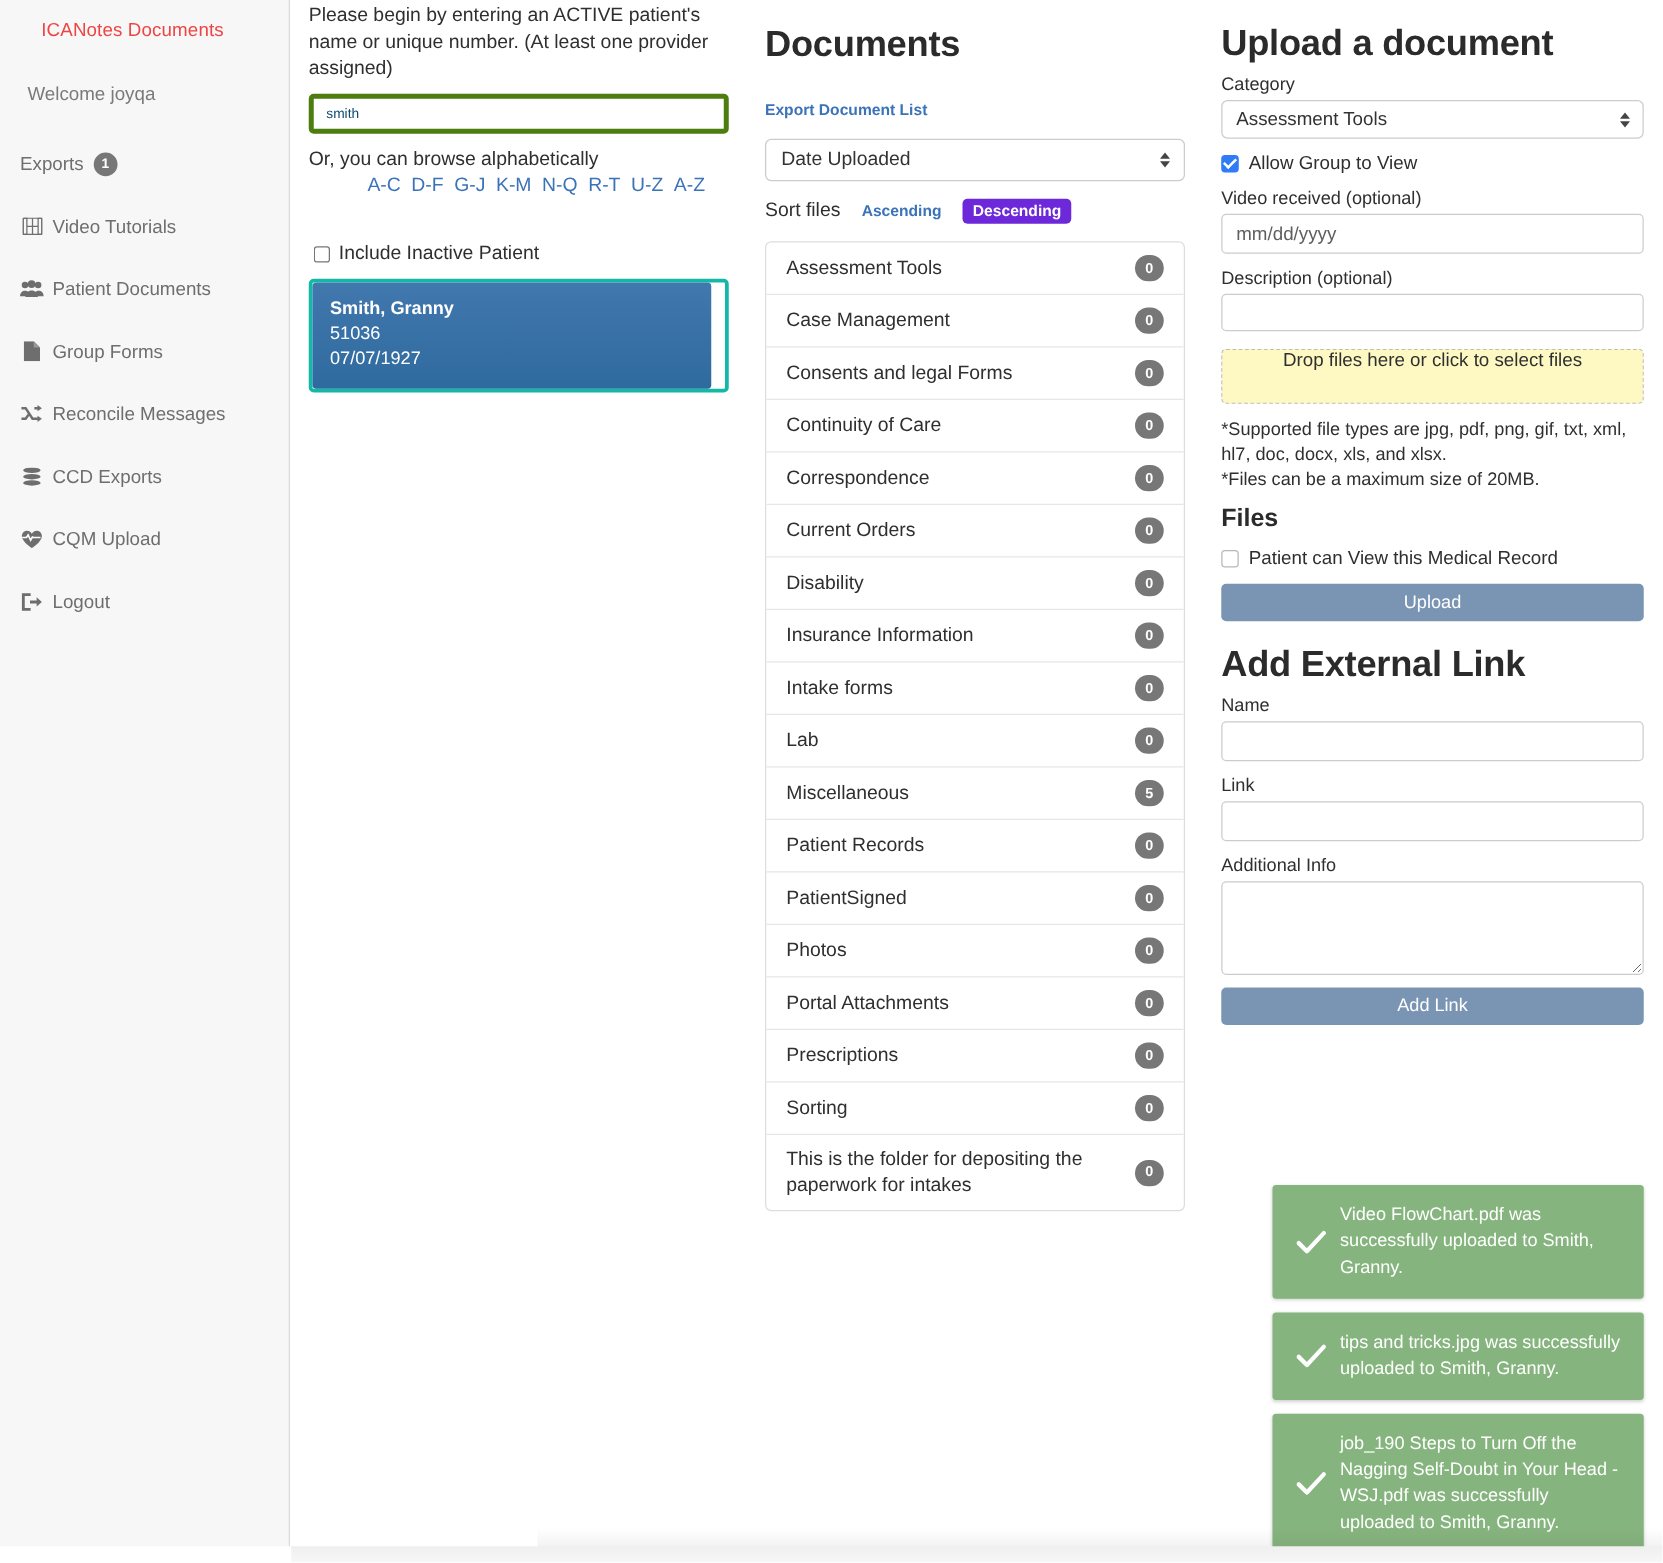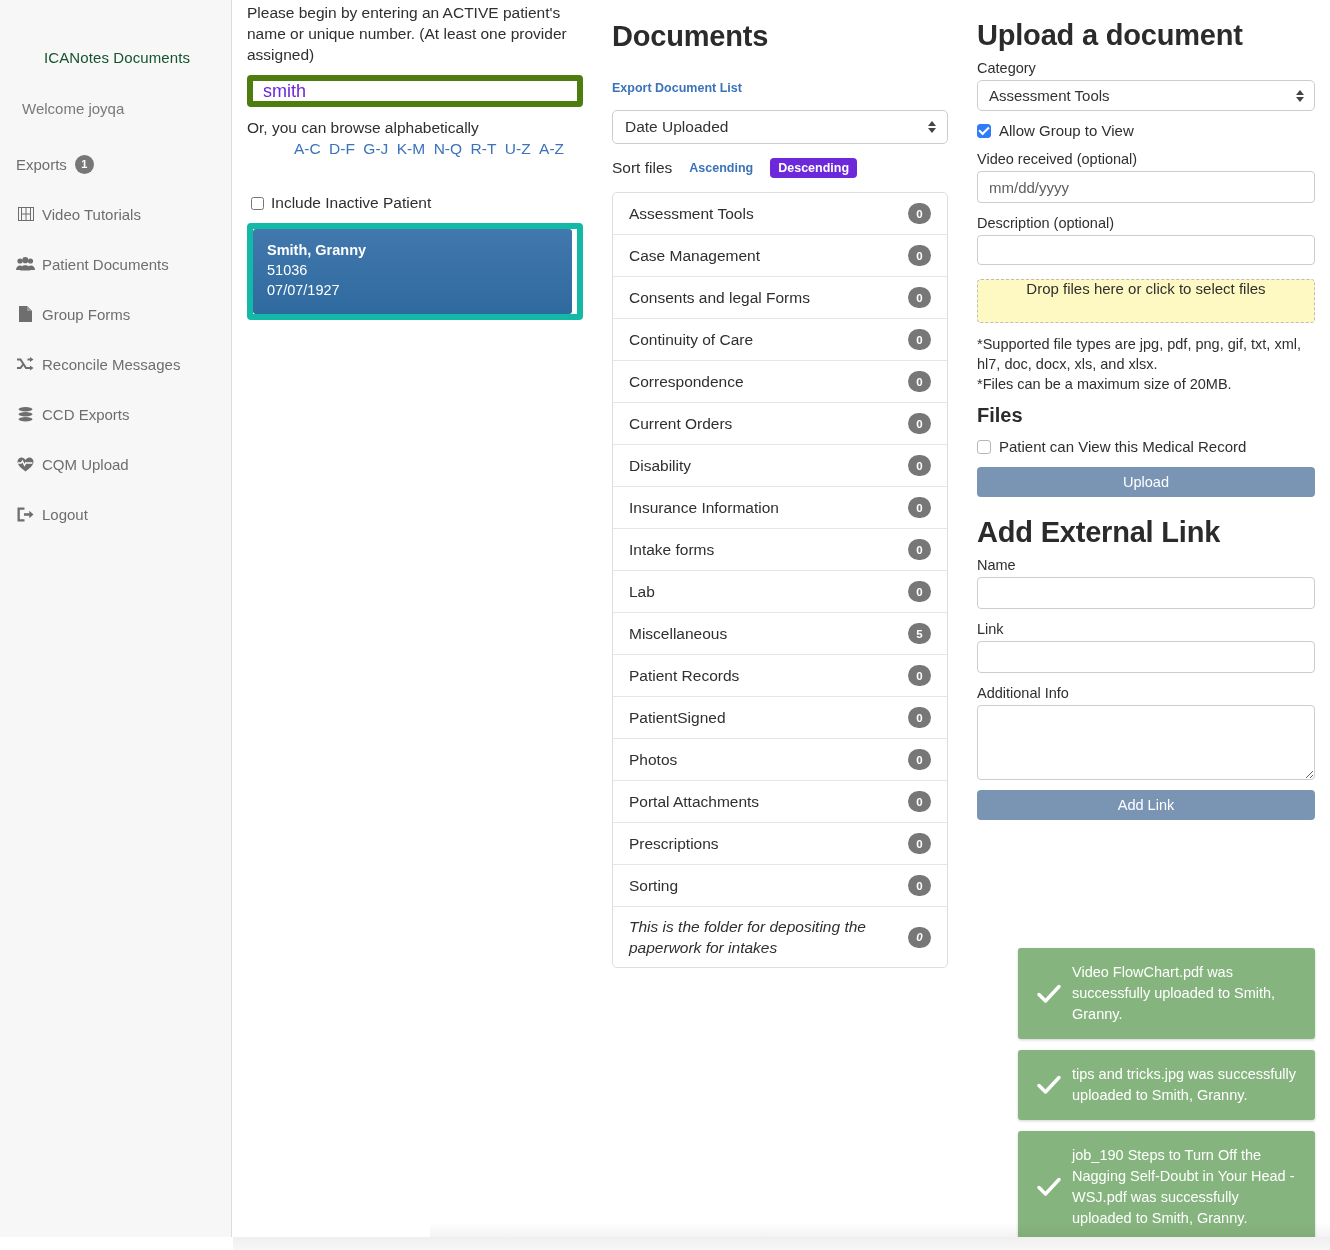--- a/index.html
+++ b/index.html
@@ -14,25 +14,24 @@
   .page { position: relative; width: 1330px; height: 1250px; }
 
   
   .sidebar {
     position: absolute; left: 0; top: 0;
     width: 232px; height: 1237px;
     background: #f7f7f7;
     border-right: 1px solid #dcdcdc;
   }
   .sidebar-title {
-    color: #14532d;
+    color: #ef4444;
     font-size: 15px;
-    padding: 16px 0 0 44px;
+    padding: 16px 0 0 33px;
     letter-spacing: .1px;
-    margin-top: 33px;
   }
   .sidebar-welcome {
     color: #7a7a7a;
     font-size: 15px;
     padding: 34px 0 0 22px;
   }
   .sidebar-list { margin-top: 22px; }
   .sidebar-item {
     display: flex; align-items: center;
     height: 50px;
@@ -70,26 +69,26 @@
   .search-intro {
     font-size: 15.5px;
     line-height: 21px;
     color: #2f2f2f;
     padding-top: 2px;
   }
   .search-input {
     display: block;
     width: 336px; height: 32px;
     margin-top: 10px;
-    border: 6px solid #4d7c0f;
+    border: 4px solid #4d7c0f;
     border-radius: 4px;
     padding: 0 10px;
-    font-size: 18px;
+    font-size: 11px;
     font-family: "Liberation Sans", sans-serif;
-    color: #6d28d9;
+    color: #0c4a6e;
     background: #fff;
   }
   .btn-search {
     display: block;
     width: 336px; height: 33px;
     margin-top: 10px;
     border: 1px solid #2c5d8f;
     border-radius: 4px;
     background: linear-gradient(#4a82b6, #2f679e);
     color: #fff;
@@ -119,21 +118,21 @@
     margin-top: 36px;
     display: flex; align-items: center;
     font-size: 15.5px;
     color: #2f2f2f;
   }
   .inactive-row input { margin: 0 7px 0 4px; width: 13px; height: 13px; }
   .patient-wrap {
     margin-top: 11px;
     width: 336px;
     background: #fff;
-    border: 6px solid #14b8a6;
+    border: 3px solid #14b8a6;
     border-radius: 4px;
     padding: 0;
   }
   .patient-card {
     width: 319px;
     background: linear-gradient(#4178ad, #2f6a9f);
     border-radius: 3px;
     padding: 12px 14px 14px 14px;
     color: #fff;
     cursor: pointer;
@@ -214,21 +213,21 @@
   }
   .doc-row {
     display: flex; align-items: center; justify-content: space-between;
     min-height: 42px;
     padding: 9px 16px 9px 16px;
     border-bottom: 1px solid #e6e6e6;
     font-size: 15.5px;
     color: #2f2f2f;
     cursor: pointer;
   }
-  .doc-row:last-child { border-bottom: none; font-style: italic; }
+  .doc-row:last-child { border-bottom: none; }
   .doc-row .doc-label { line-height: 21px; padding-right: 10px; }
   .doc-count {
     flex: 0 0 auto;
     width: 23px; height: 21px;
     border-radius: 11px;
     background: #777777;
     color: #fff;
     font-size: 11.5px;
     font-weight: 700;
     display: flex; align-items: center; justify-content: center;

